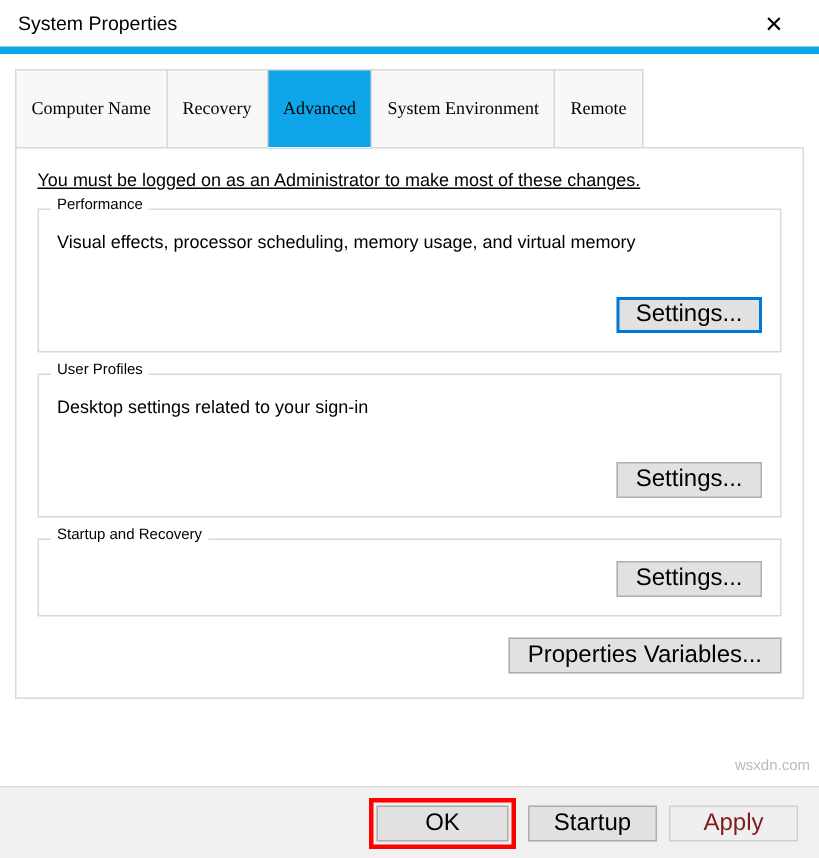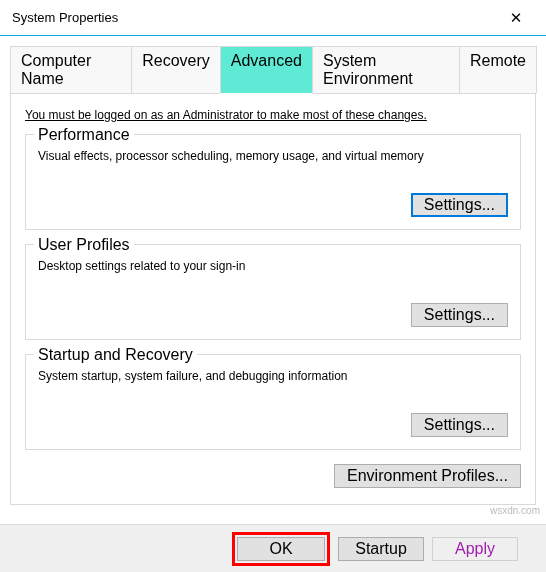--- a/index.html
+++ b/index.html
@@ -1,37 +1,37 @@
 <!DOCTYPE html>
 <html><head>
   <meta charset="utf-8">
   <style>
     * { box-sizing: border-box; margin: 0; padding: 0; }
     html, body { width: 546px; height: 572px; font-family: "Segoe UI", Tahoma, sans-serif; font-size: 12px; background: #fff; color: #000; }
     .window { width: 546px; height: 572px; display: flex; flex-direction: column; position: relative; }
-    .titlebar { height: 36px; display: flex; align-items: center; padding: 0 8px 0 12px; border-bottom: 1px solid #0ea5e9; }
+    .titlebar { height: 36px; display: flex; align-items: center; padding: 0 8px 0 12px; border-bottom: 5px solid #0ea5e9; }
     .titlebar .title { flex: 1; font-size: 13px; }
     .titlebar .close { width: 44px; height: 28px; display: flex; align-items: center; justify-content: center; font-size: 15px; font-family: Arial, sans-serif; cursor: pointer; }
     .content { flex: 1; padding: 10px 10px 0 10px; display: flex; flex-direction: column; }
     .tabs { display: flex; position: relative; z-index: 2; }
-    .tab { padding: 5px 10px; border: 1px solid #d9d9d9; border-bottom: none; background: #fff; margin-right: -1px; cursor: pointer; font-size: 16px; position: relative; }
-    .tab.active { background: #5eead4; border-bottom: 1px solid #fff; margin-bottom: -1px; z-index: 3; }
+    .tab { padding: 18px 10px; border: 1px solid #d9d9d9; border-bottom: none; background: #fff; margin-right: -1px; cursor: pointer; font-size: 12px; position: relative; font-family: Liberation Serif, serif; }
+    .tab.active { background: #0ea5e9; border-bottom: 1px solid #fff; margin-bottom: -1px; z-index: 3; }
     .tab:not(.active) { background: #f8f8f8; }
     .tabpanel { border: 1px solid #d9d9d9; padding: 14px 14px 16px 14px; position: relative; z-index: 1; }
     .intro { margin-bottom: 12px; text-decoration: underline; }
     .groupbox { border: 1px solid #d9d9d9; padding: 14px 12px 12px 12px; margin-bottom: 14px; position: relative; }
-    .groupbox .legend { position: absolute; top: -9px; left: 8px; background: #fff; padding: 0 4px; font-size: 16px; }
+    .groupbox .legend { position: absolute; top: -9px; left: 8px; background: #fff; padding: 0 4px; font-size: 10px; }
     .groupbox .desc { margin-bottom: 30px; }
     .btn-row { display: flex; justify-content: flex-end; }
     button.win { min-width: 86px; height: 24px; padding: 0 12px; background: #e1e1e1; border: 1px solid #adadad; font-family: inherit; font-size: 16px; cursor: pointer; }
-    button.win:disabled { color: #a21caf; background: #efefef; border-color: #d0d0d0; cursor: default; }
+    button.win:disabled { color: #7f1d1d; background: #efefef; border-color: #d0d0d0; cursor: default; }
     button.win.focused { border: 2px solid #0078d7; padding: 0 11px; height: 24px; }
     .env-row { display: flex; justify-content: flex-end; margin-top: 2px; }
     .env-row button.win { min-width: 150px; }
-    .footer { height: 48px; border-top: 1px solid #d9d9d9; background: #f0f0f0; display: flex; align-items: center; justify-content: flex-end; padding: 0 28px; gap: 8px; }
+    .footer { height: 48px; border-top: 1px solid #d9d9d9; background: #f0f0f0; display: flex; align-items: center; justify-content: flex-end; padding: 0 14px; gap: 8px; }
     .footer button.win { min-width: 86px; }
     .ok-highlight { border: 3px solid #ff0000; padding: 2px; display: inline-flex; }
     .ok-highlight button.win { min-width: 88px; }
     .watermark { position: absolute; right: 6px; bottom: 56px; font-size: 10px; color: #bbb; pointer-events: none; }
   </style>
 </head>
 <body>
 
 <div class="window">
   <div class="titlebar">
@@ -62,28 +62,27 @@
       <div class="groupbox">
         <div class="legend">User Profiles</div>
         <div class="desc">Desktop settings related to your sign-in</div>
         <div class="btn-row">
           <button class="win">Settings...</button>
         </div>
       </div>
 
       <div class="groupbox">
         <div class="legend">Startup and Recovery</div>
-        <div class="desc">System startup, system failure, and debugging information</div>
         <div class="btn-row">
           <button class="win">Settings...</button>
         </div>
       </div>
 
       <div class="env-row">
-        <button class="win">Environment Profiles...</button>
+        <button class="win">Properties Variables...</button>
       </div>
     </div>
   </div>
 
   <div class="footer">
     <span class="ok-highlight">
       <button class="win">OK</button>
     </span>
     <button class="win">Startup</button>
     <button class="win" disabled="">Apply</button>

